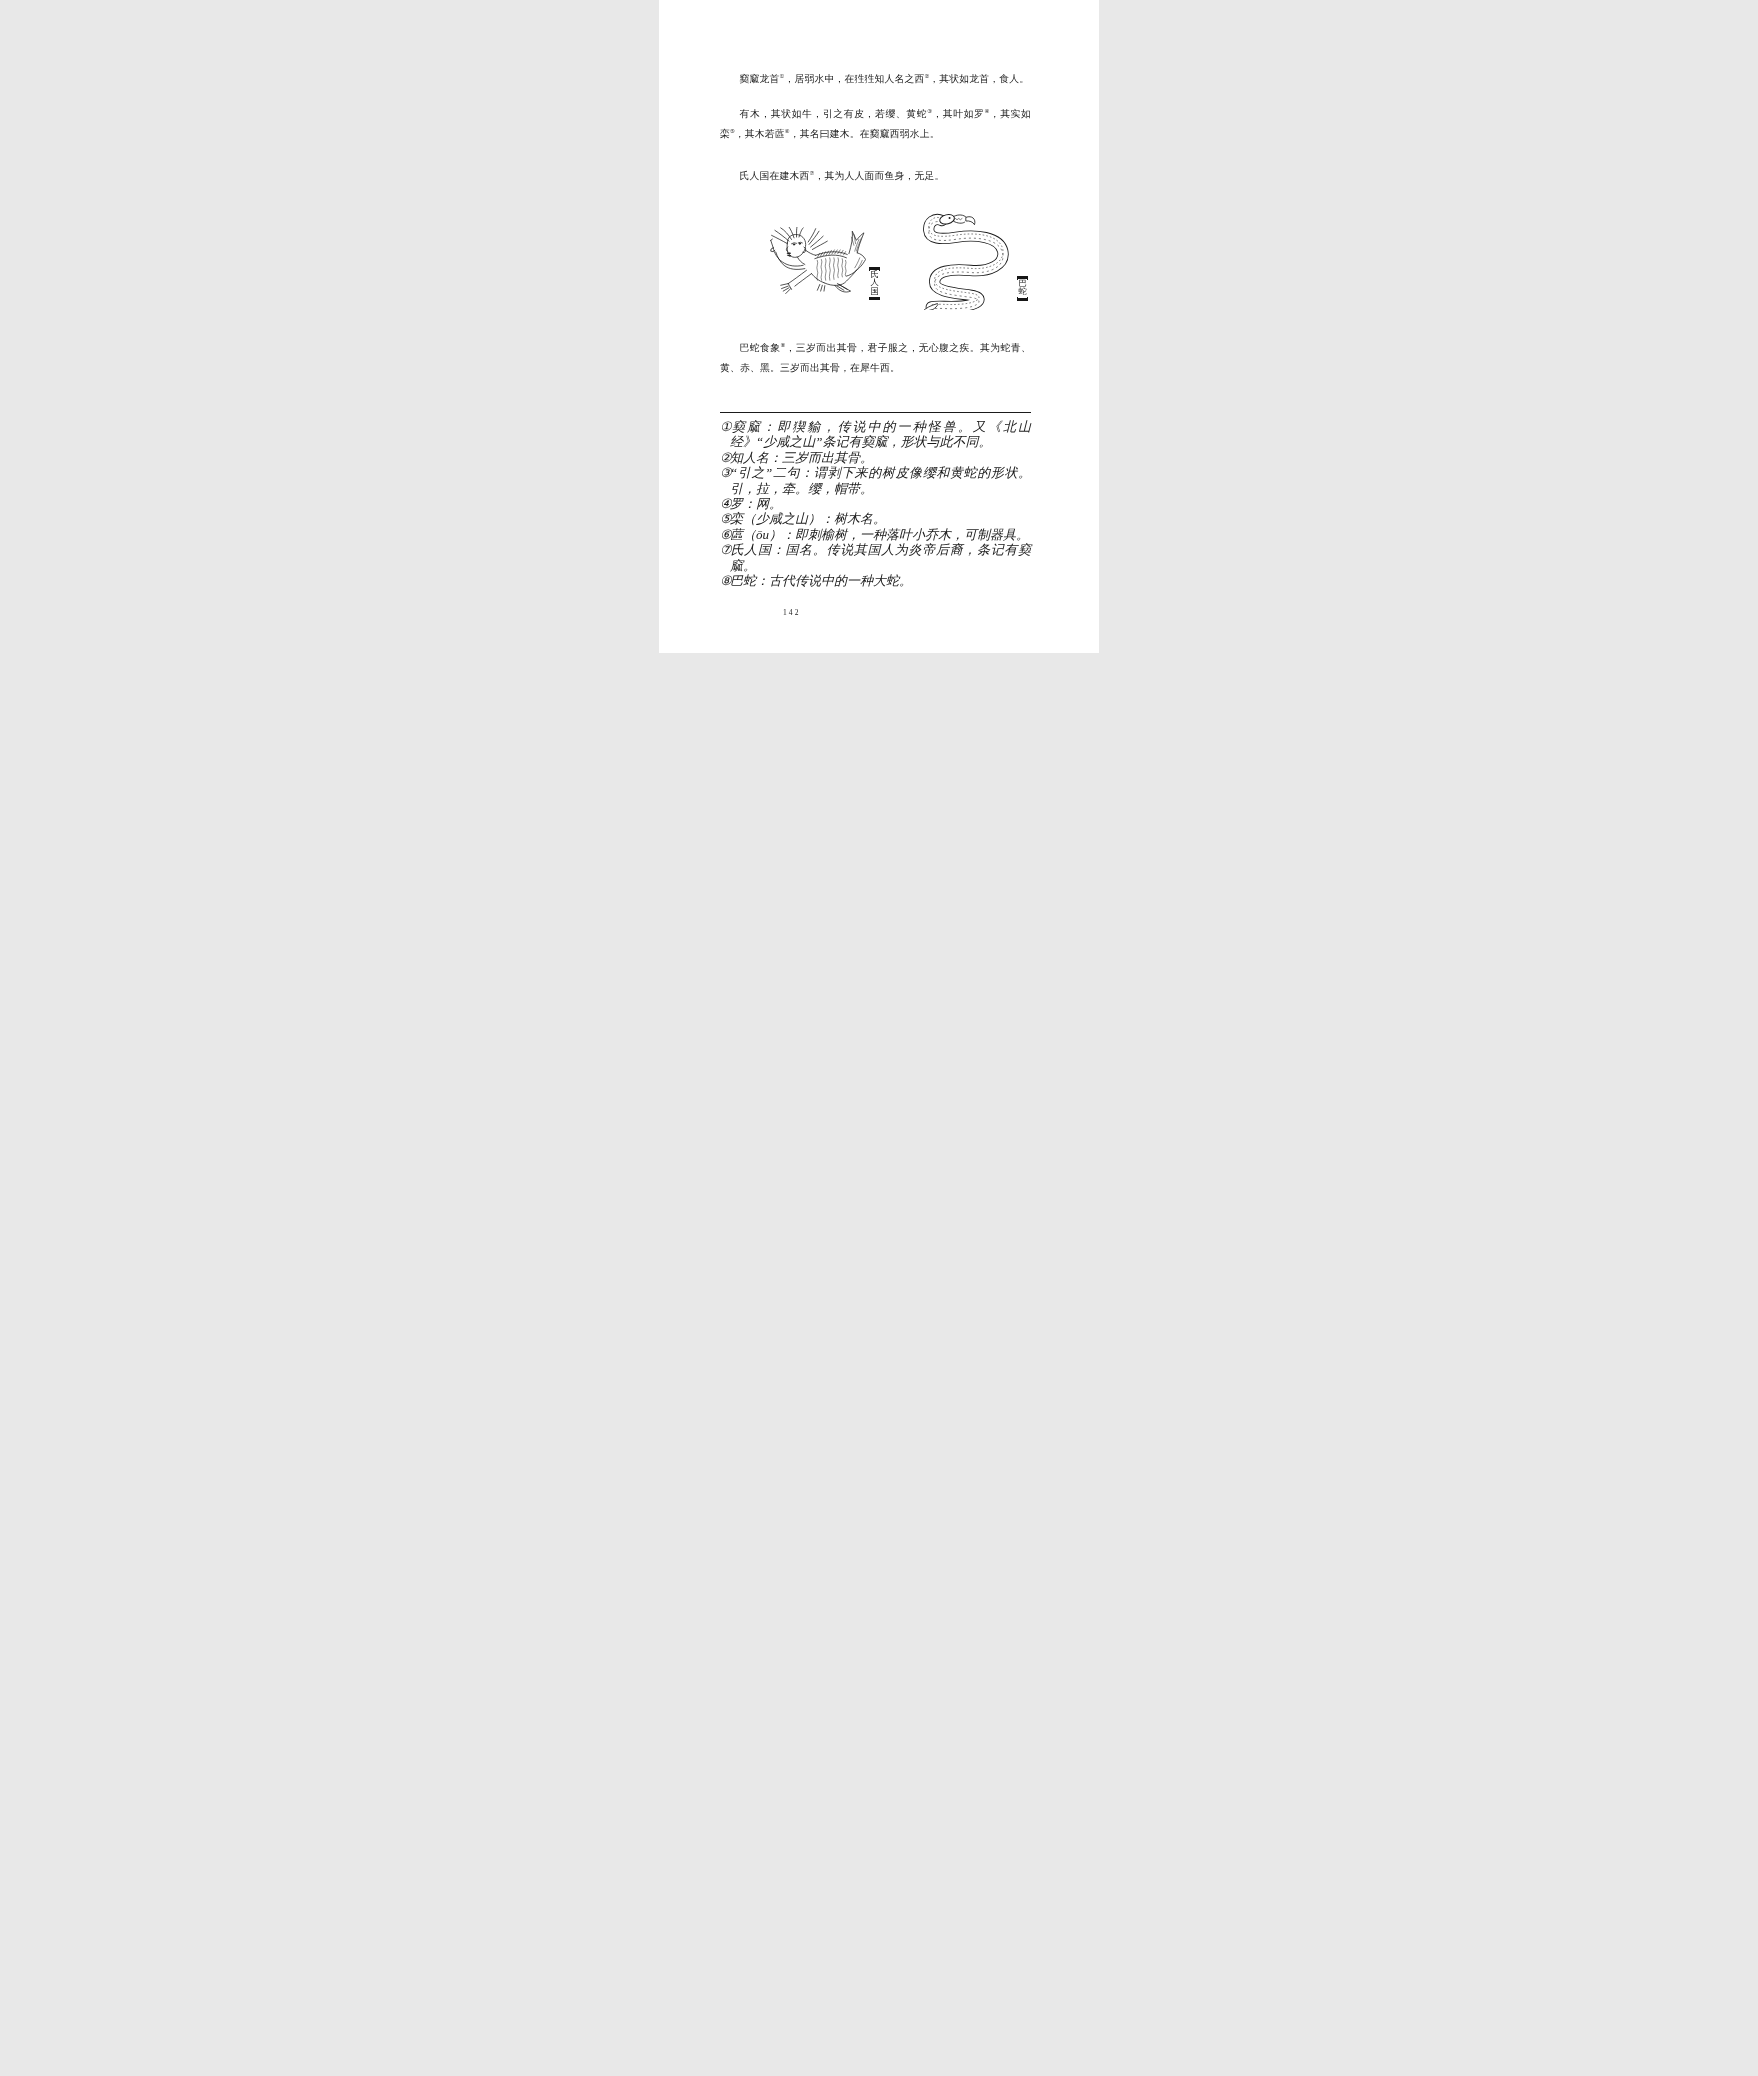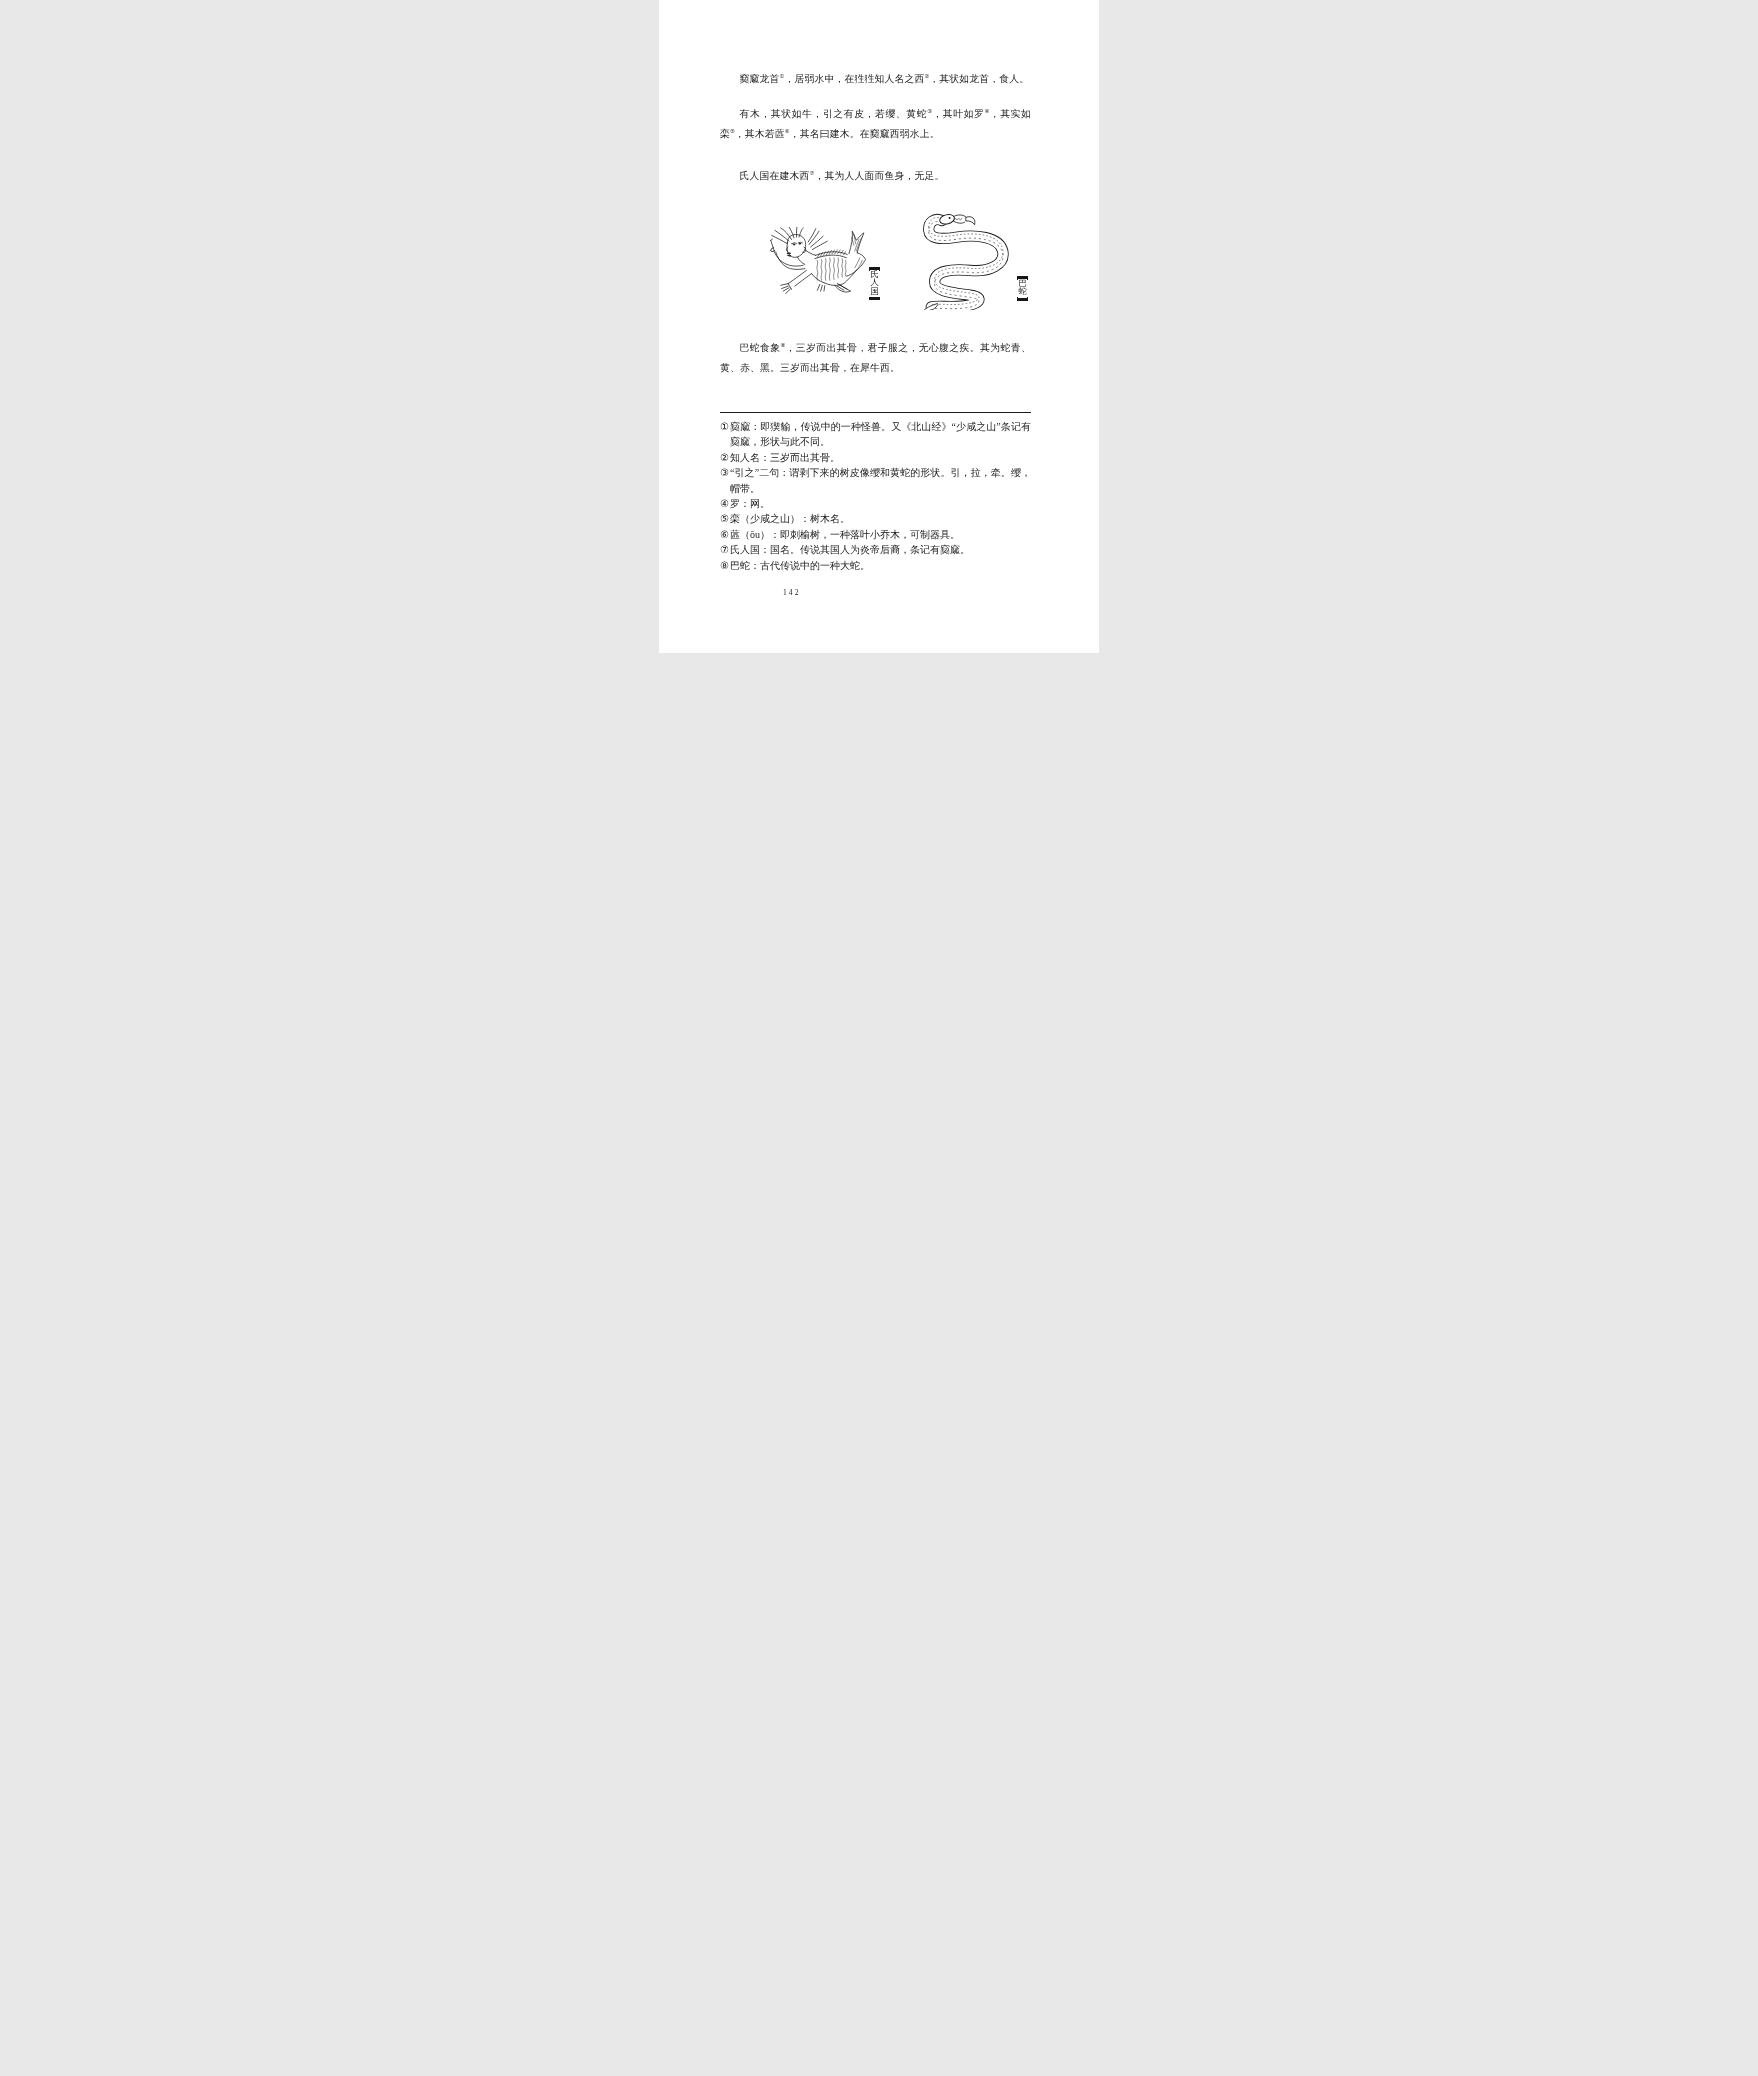--- a/index.html
+++ b/index.html
@@ -30,29 +30,30 @@
     font-size:5.4px;
     line-height:0;
     vertical-align:3.7px;
     letter-spacing:0;
   }
   
   .rule{position:absolute;left:61px;top:412px;width:311px;height:1.2px;background:#1b1b1b;}
   
   .footnotes{position:absolute;left:61px;top:419px;width:311px;}
   .footnote{
-    font-size:10px;
+    font-size:13px;
     line-height:15.4px;
     padding-left:10px;
     text-align:justify;
+    font-style:italic;
   }
   .fn-marker{display:inline-block;width:10px;margin-left:-10px;letter-spacing:0;}
   
   .pageno{
-    position:absolute;left:124px;top:588px;
+    position:absolute;left:124px;top:608px;
     font-size:7.5px;letter-spacing:2.1px;color:#222;
   }
   
   .fig{position:absolute;}
   .fig svg{display:block;width:100%;height:100%;}
   .fig-label{position:absolute;width:11.2px;}
   .fig-label .bk-top{height:3.7px;border-top:3.3px solid #161616;border-left:1.9px solid #161616;border-right:1.9px solid #161616;box-sizing:border-box;}
   .fig-label .bk-bot{height:3.7px;border-bottom:3.3px solid #161616;border-left:1.9px solid #161616;border-right:1.9px solid #161616;box-sizing:border-box;}
   .fig-label .ch{
     font-size:8.3px;line-height:8.7px;height:8.7px;

